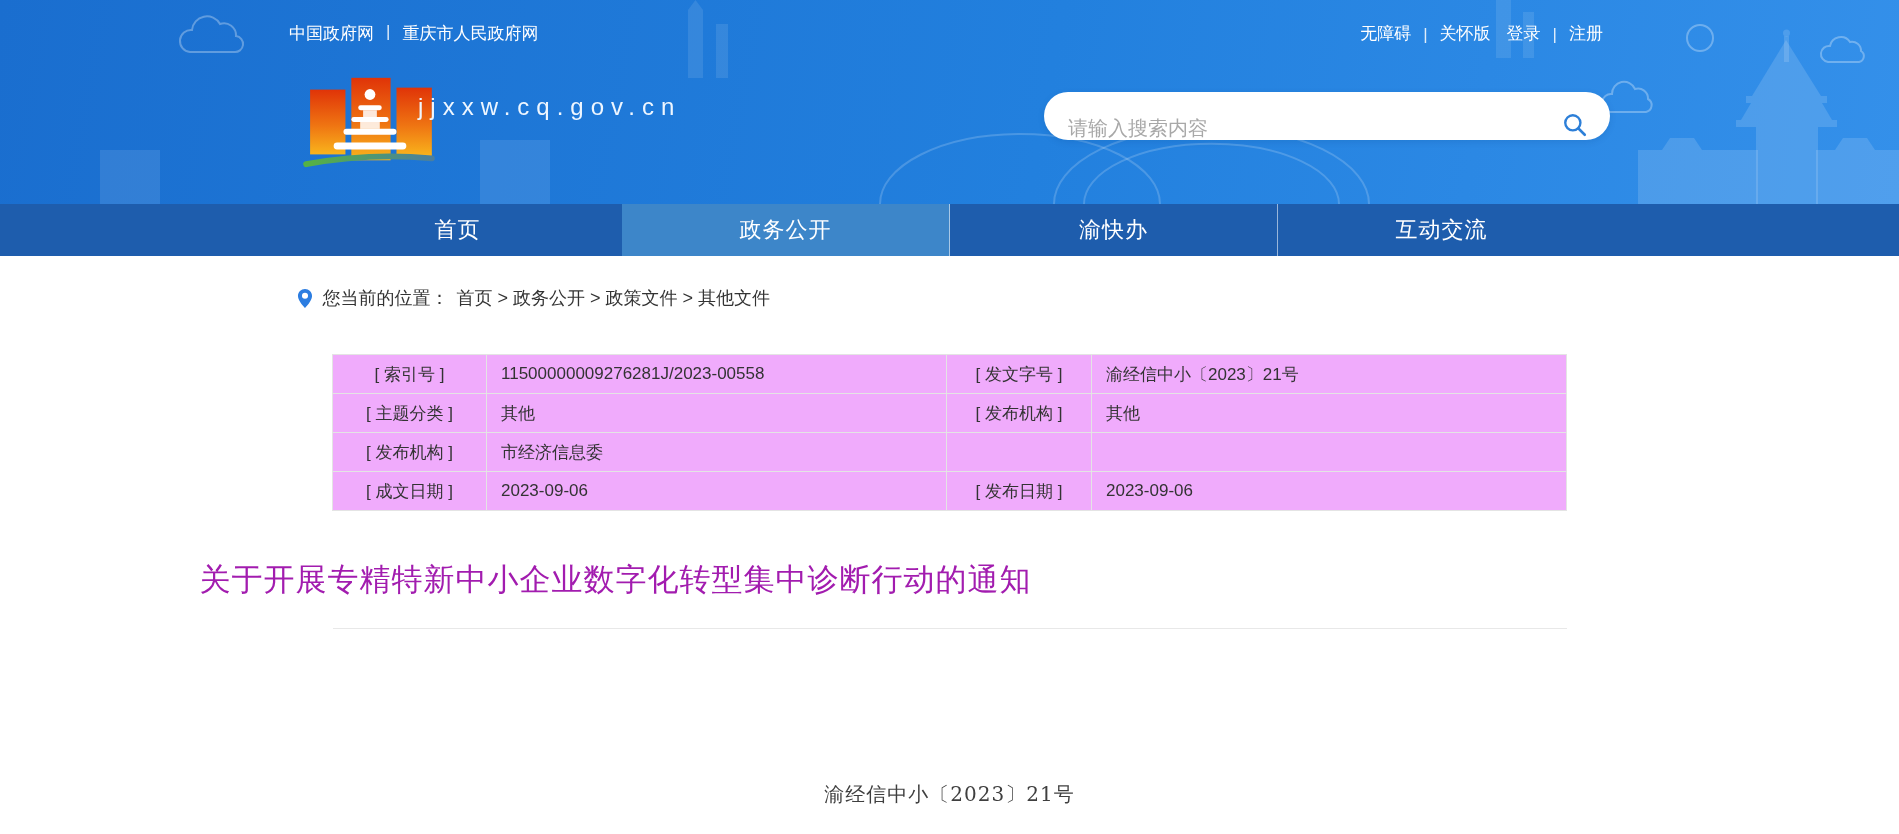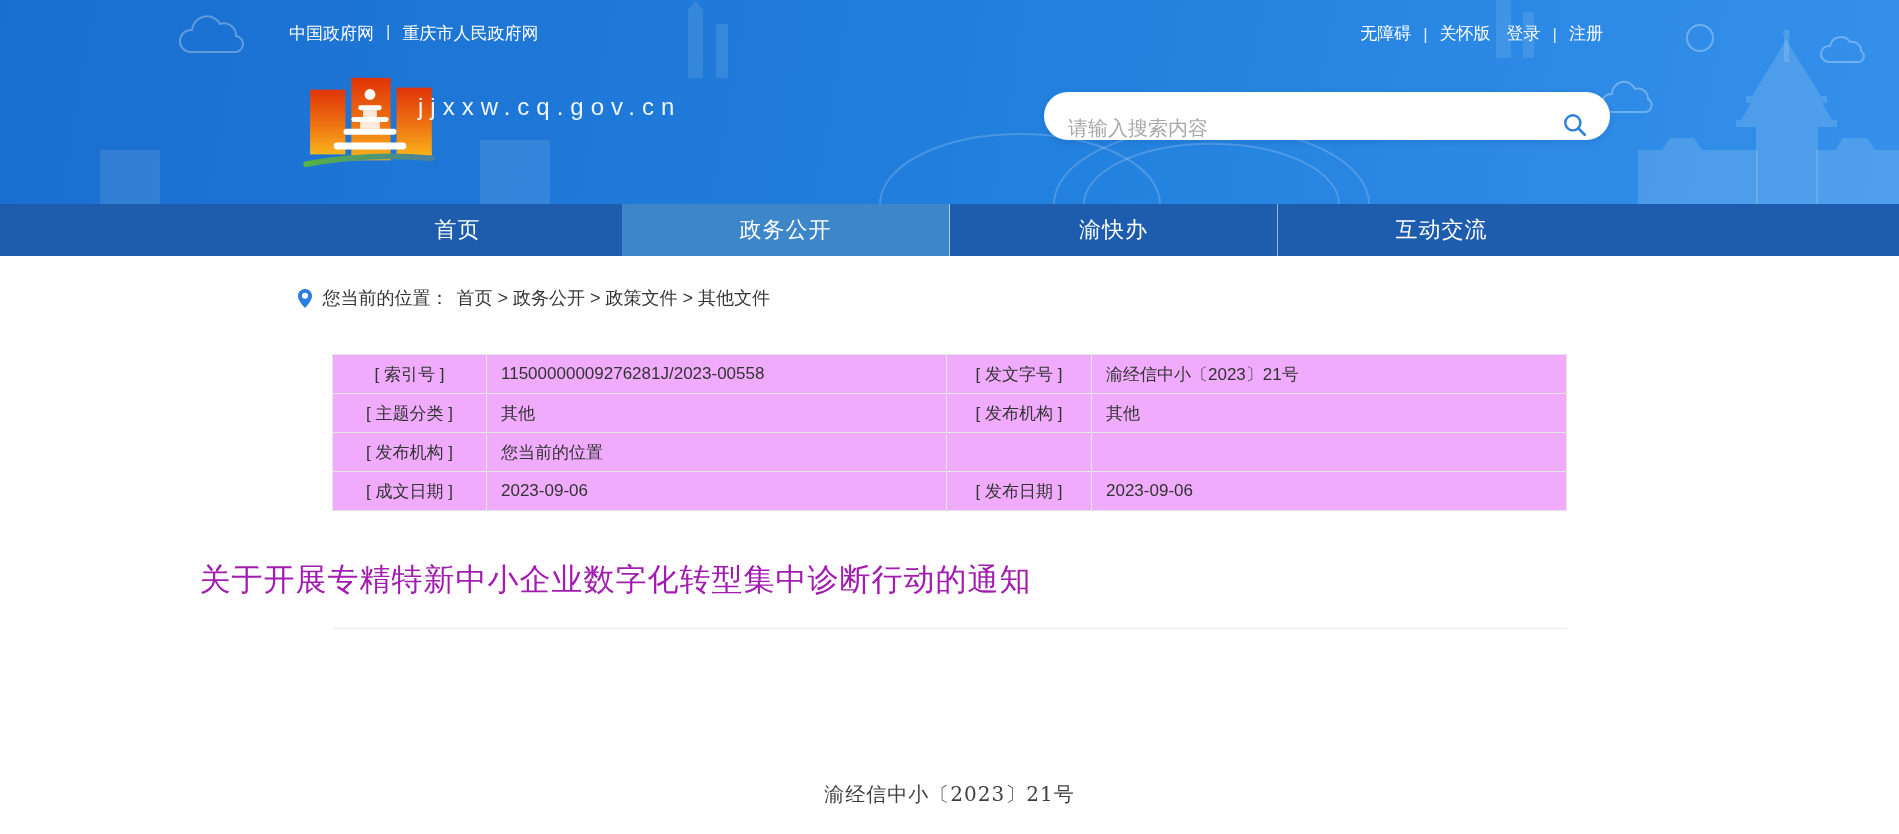--- a/index.html
+++ b/index.html
@@ -234,21 +234,21 @@
       <td class="val">渝经信中小〔2023〕21号</td>
     </tr>
     <tr>
       <td class="lbl">[ 主题分类 ]</td>
       <td class="val">其他</td>
       <td class="lbl">[ 发布机构 ]</td>
       <td class="val">其他</td>
     </tr>
     <tr>
       <td class="lbl">[ 发布机构 ]</td>
-      <td class="val">您当前的位置</td>
+      <td class="val">市经济信息委</td>
       <td class="lbl"></td>
       <td class="val"></td>
     </tr>
     <tr>
       <td class="lbl">[ 成文日期 ]</td>
       <td class="val">2023-09-06</td>
       <td class="lbl">[ 发布日期 ]</td>
       <td class="val">2023-09-06</td>
     </tr>
   </tbody>

